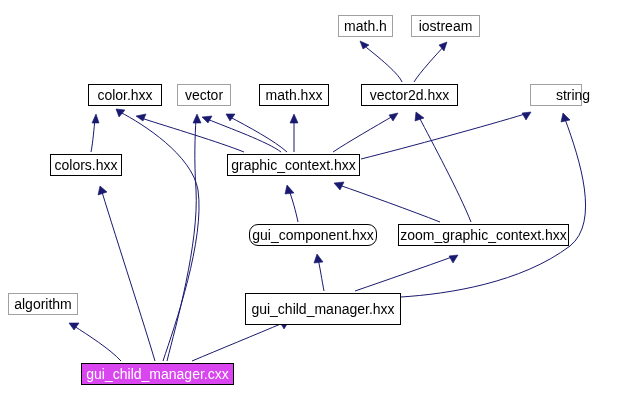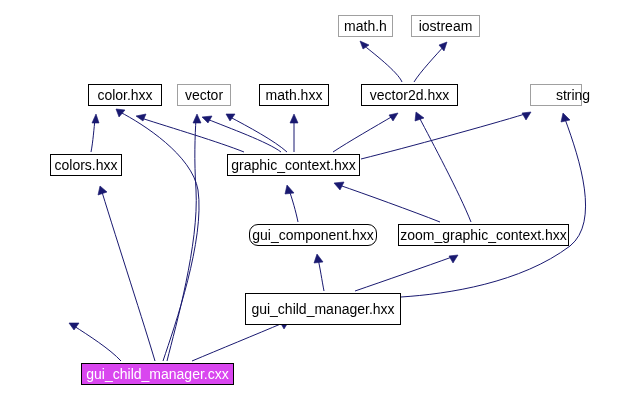--- a/index.html
+++ b/index.html
@@ -212,20 +212,23 @@
   </div>
 
   <div class="node-box node-project" style="left:249px; top:224px; width:128px; height:22px;border-radius:9px;">
     <span class="node-label">gui_component.hxx</span>
   </div>
 
   <div class="node-box node-project" style="left:398px; top:224px; width:171px; height:22px;">
     <span class="node-label">zoom_graphic_context.hxx</span>
   </div>
 
+  <div class="node-box node-system" style="left:8px; top:293px; width:70px; height:22px;">
+    <span class="node-label">algorithm</span>
+  </div>
 
   <div class="node-box node-project" style="left:245px; top:293px; width:156px; height:32px;">
     <span class="node-label">gui_child_manager.hxx</span>
   </div>
 
   <div class="node-box node-root" style="left:81px; top:363px; width:153px; height:22px;">
     <span class="node-label">gui_child_manager.cxx</span>
   </div>
 
 </div>

